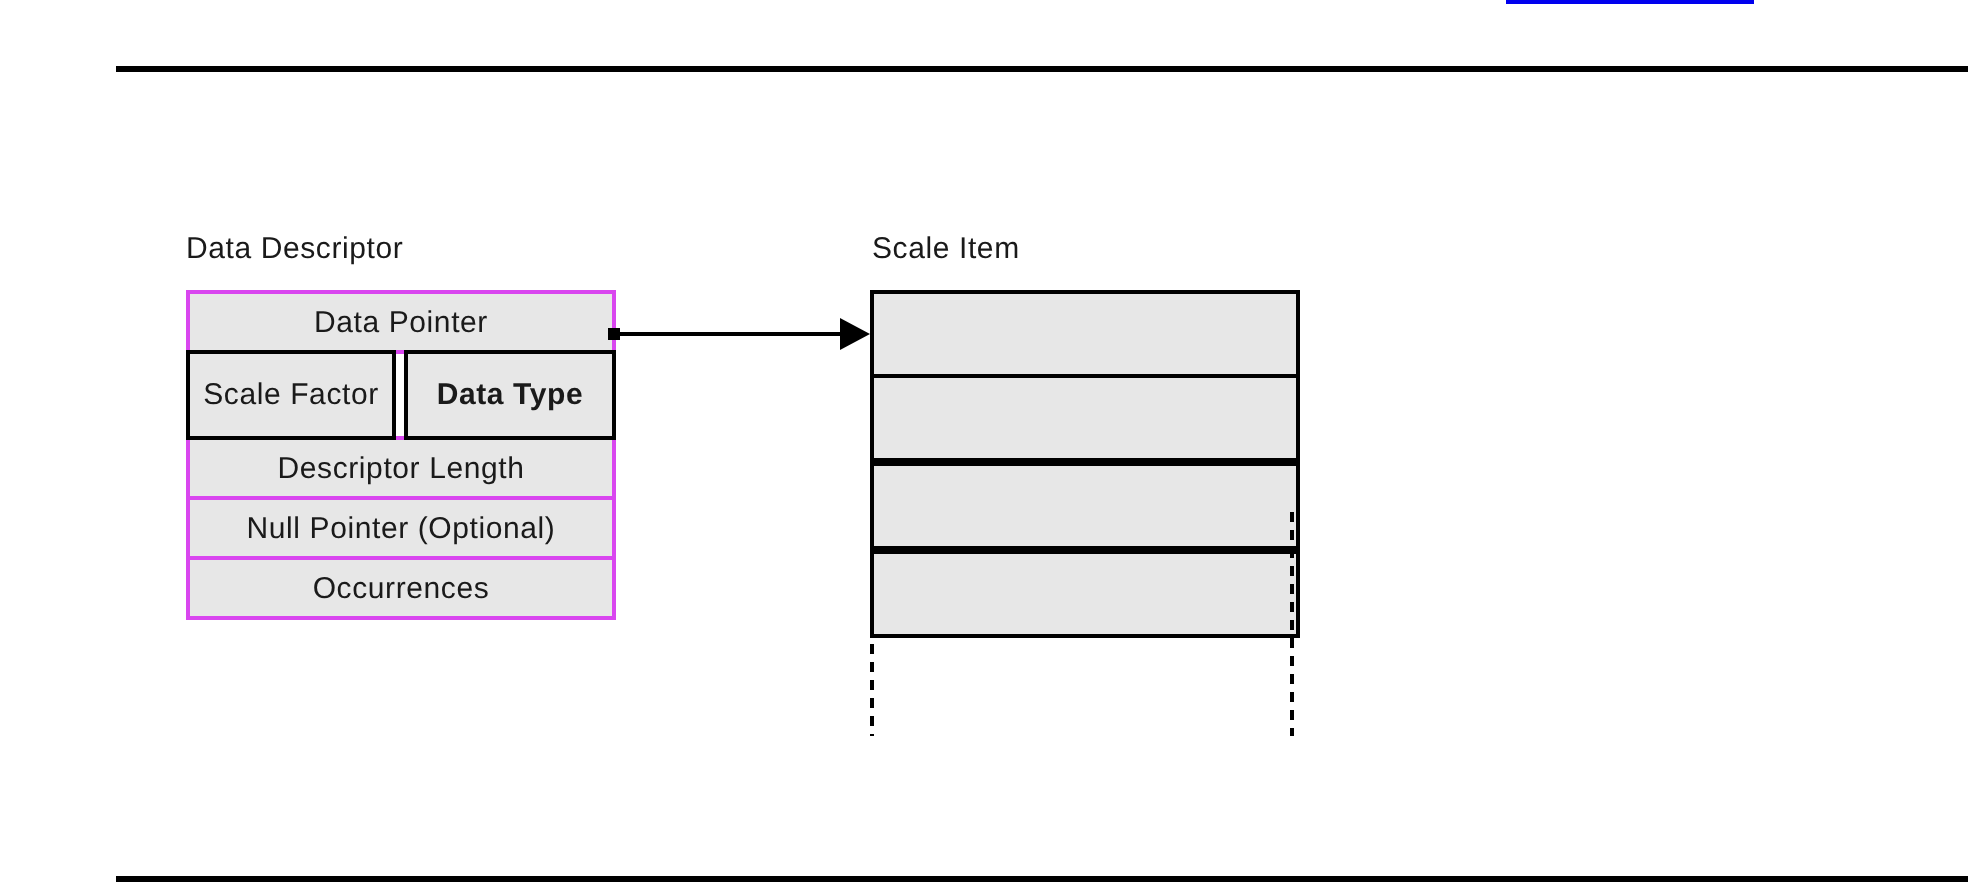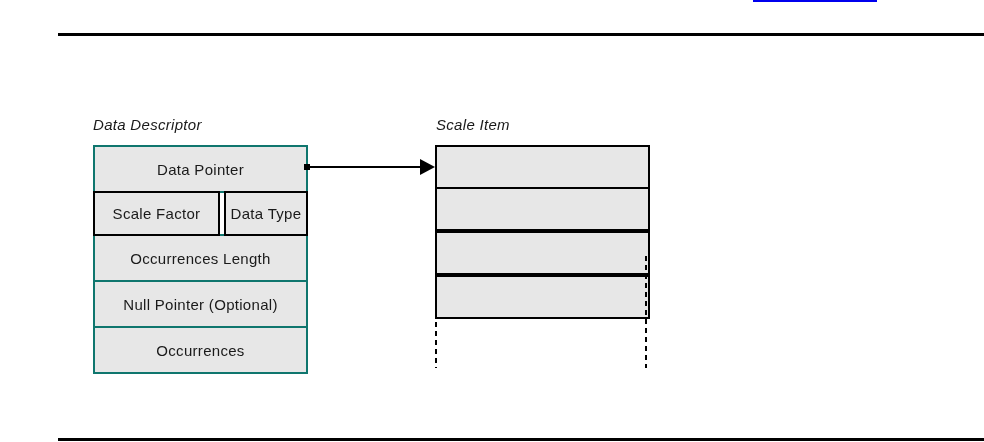--- a/index.html
+++ b/index.html
@@ -5,21 +5,21 @@
   html, body { margin: 0; padding: 0; background: #ffffff; }
   .page {
     position: relative;
     width: 984px;
     height: 442px;
     background: #ffffff;
     overflow: hidden;
     font-family: "Liberation Sans", sans-serif;
     color: #1a1a1a;
   }
-  .abs { position: absolute; font-style: italic; }
+  .abs { position: absolute; }
 
   
   .top-link-underline { left: 753px; top: 0; width: 124px; height: 2px; background: #0000EE; }
   .rule { background: #000000; height: 3px; left: 58px; width: 926px; }
   .rule-top { top: 33px; }
   .rule-bottom { top: 438px; }
 
   
   .diagram-label {
     font-size: 15px;
@@ -28,22 +28,22 @@
     white-space: nowrap;
   }
   .label-descriptor { left: 93px; top: 116px; }
   .label-item { left: 436px; top: 116px; }
 
   
   .tbl { position: absolute; width: 215px; }
   .tbl-descriptor { left: 93px; top: 145px; }
   .drow {
     box-sizing: border-box;
-    height: 48px;
-    border: 2px solid #0f766e;
+    height: 32px;
+    border: 2px solid #d946ef;
     background: #e7e7e7;
     display: flex;
     align-items: center;
     justify-content: center;
     font-size: 15px;
     letter-spacing: 0.3px;
     margin-top: -2px;
   }
   .drow.first { margin-top: 0; }
   .split {
@@ -55,22 +55,22 @@
   .split .cell {
     box-sizing: border-box;
     border: 2px solid #000000;
     background: #e7e7e7;
     display: flex;
     align-items: center;
     justify-content: center;
     font-size: 15px;
     letter-spacing: 0.3px;
   }
-  .cell-left { width: 127px; margin-right: 4px; }
-  .cell-right { flex: 1; }
+  .cell-left { width: 105px; margin-right: 4px; }
+  .cell-right { flex: 1; font-weight: bold; }
 
   
   .tbl-item { left: 435px; top: 145px; }
   .irow {
     box-sizing: border-box;
     height: 44px;
     border: 2px solid #000000;
     background: #e7e7e7;
   }
   .irow.r2 { margin-top: -2px; }
@@ -105,21 +105,21 @@
   <div class="abs rule rule-bottom"></div>
 
   <div class="abs diagram-label label-descriptor">Data Descriptor</div>
 
   <div class="tbl tbl-descriptor">
     <div class="drow first">Data Pointer</div>
     <div class="split">
       <div class="cell cell-left">Scale Factor</div>
       <div class="cell cell-right">Data Type</div>
     </div>
-    <div class="drow">Occurrences Length</div>
+    <div class="drow">Descriptor Length</div>
     <div class="drow">Null Pointer (Optional)</div>
     <div class="drow">Occurrences</div>
   </div>
 
   <div class="abs arrow-dot"></div>
   <div class="abs arrow-line"></div>
   <div class="abs arrow-head"></div>
 
   <div class="abs diagram-label label-item">Scale Item</div>
 

